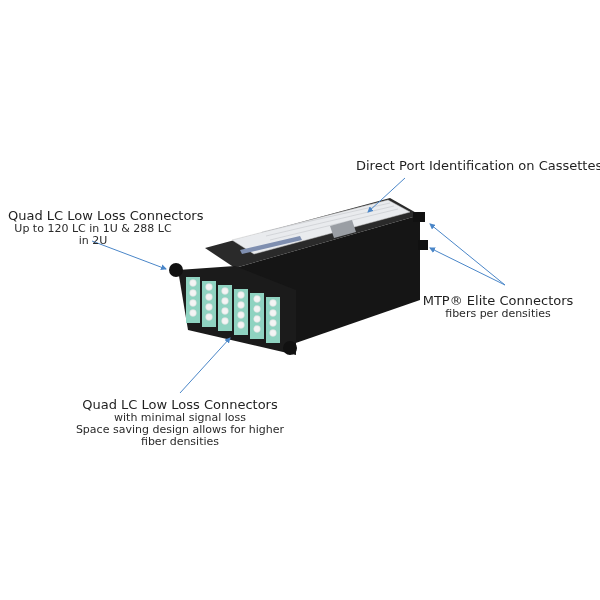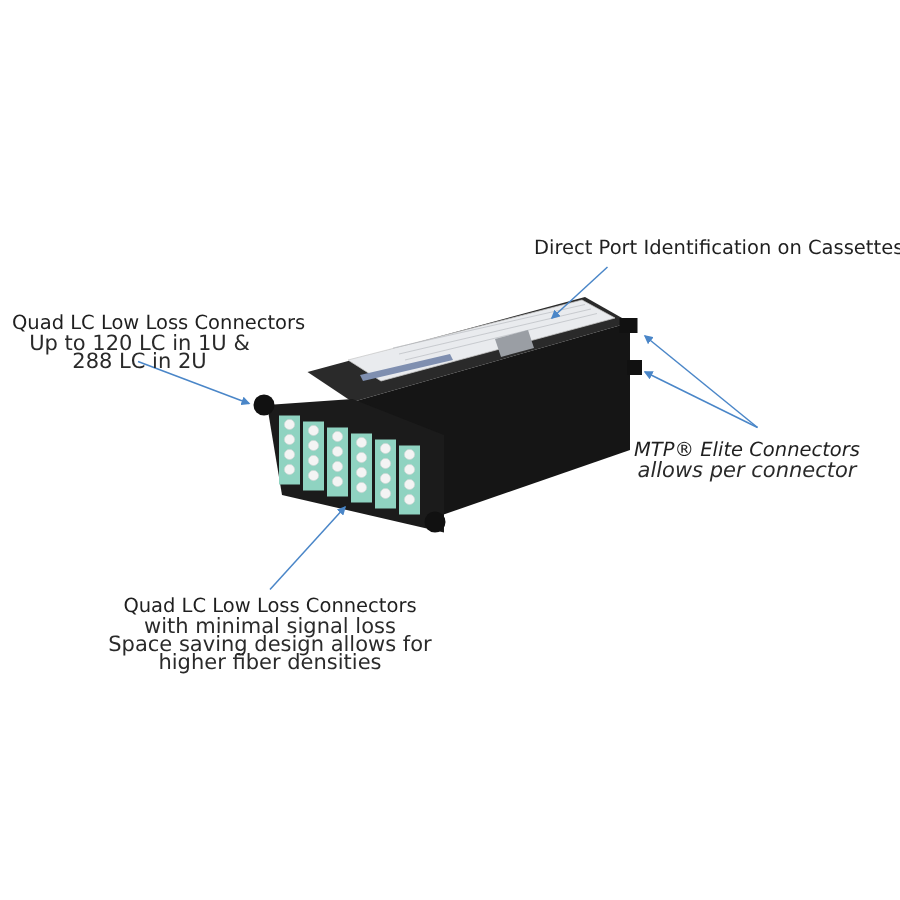--- a/index.html
+++ b/index.html
@@ -1,19 +1,19 @@
 <!DOCTYPE html>
 <html><head>
 <meta charset="utf-8">
 <style>
   html, body { margin:0; padding:0; background:#ffffff; }
   body { width:600px; height:600px; position:relative; overflow:hidden; font-family:"DejaVu Sans", sans-serif; color:#222; }
   .label { position:absolute; text-align:center; }
   .title { font-size:13px; color:#1f1f1f; white-space:nowrap; }
-  .sub { font-size:14px; color:#2a2a2a; line-height:12px; }
+  .sub { font-size:11px; color:#2a2a2a; line-height:12px; }
   svg.art { position:absolute; left:0; top:0; }
 </style>
 </head>
 <body>
 
 <svg class="art" width="600" height="600" viewBox="0 0 600 600">
 
   <polygon points="205,248 390,198 420,215 235,268" fill="#2a2a2a"></polygon>
 
   <polygon points="232,240 388,200 410,212 254,254" fill="#e9ebee" stroke="#c8c8c8" stroke-width="0.5"></polygon>
@@ -88,22 +88,22 @@
 
 <div class="label" style="left:356px; top:158px;">
   <div class="title">Direct Port Identification on Cassettes</div>
 </div>
 
 <div class="label" style="left:8px; top:208px; width:170px;">
   <div class="title">Quad LC Low Loss Connectors</div>
   <div class="sub">Up to 120 LC in 1U &amp; 288 LC in 2U</div>
 </div>
 
-<div class="label" style="left:398px; top:293px; width:200px;font-style:italic;">
+<div class="label" style="left:398px; top:293px; width:200px;">
   <div class="title">MTP® Elite Connectors</div>
-  <div class="sub">allows per connector</div>
+  <div class="sub">fibers per densities</div>
 </div>
 
 <div class="label" style="left:65px; top:397px; width:230px;">
   <div class="title">Quad LC Low Loss Connectors</div>
   <div class="sub">with minimal signal loss</div>
   <div class="sub">Space saving design allows for higher fiber densities</div>
 </div>
 
 </body></html>

